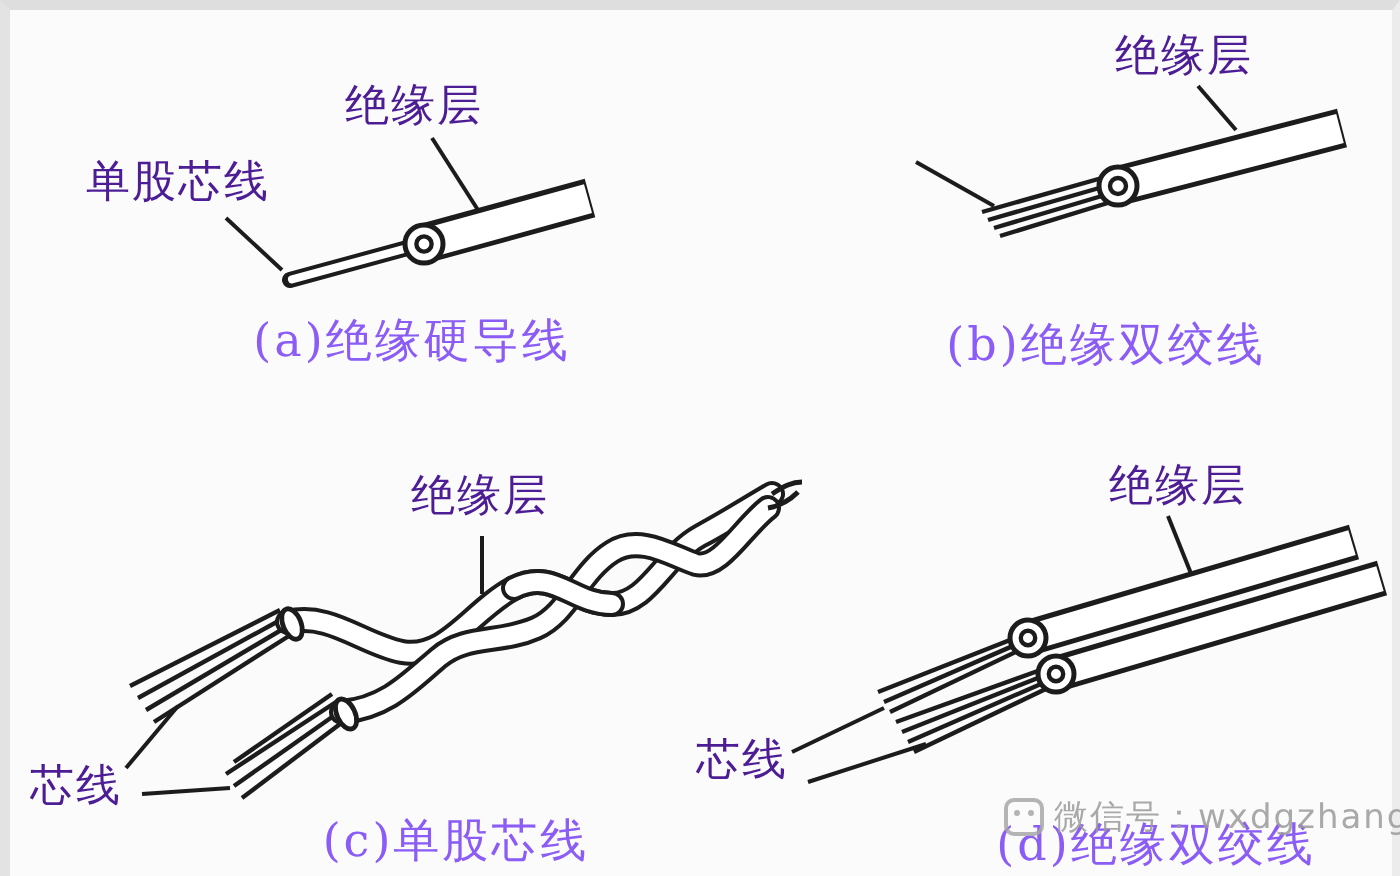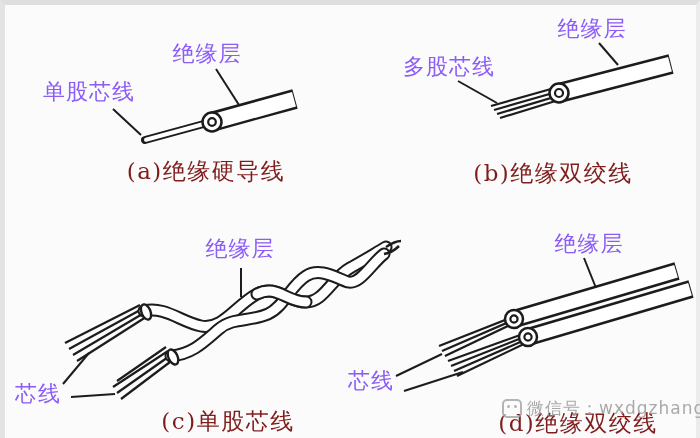--- a/index.html
+++ b/index.html
@@ -15,27 +15,27 @@
     border-top:5px solid #dedede;
     border-left:5px solid #e3e3e3;
     border-right:4px solid #ececec;
     background:#fbfbfb;
   }
   svg.art{position:absolute;left:0;top:0;}
   .lbl{
     position:absolute;
     font-size:22px;letter-spacing:1px;line-height:1.1;
     transform:translateX(-50%);
-    white-space:nowrap;color:#8b5cf6;
+    white-space:nowrap;color:#4c1d95;
   }
   .cap{
     position:absolute;
     font-size:23px;letter-spacing:1.5px;line-height:1.1;
     transform:translateX(-50%);
-    white-space:nowrap;color:#7f1d1d;font-weight:500;
+    white-space:nowrap;color:#8b5cf6;font-weight:500;
   }
   .watermark{
     position:absolute;left:497px;top:392px;
     display:flex;align-items:center;gap:5px;
     color:#9b9b9b;font-size:17px;letter-spacing:1px;
     font-family:"DejaVu Sans","Liberation Sans",sans-serif;
     opacity:.85;white-space:nowrap;
   }
   .wm-icon{
     width:16px;height:15px;border:2px solid #a8a8a8;border-radius:5px;
@@ -137,21 +137,20 @@
       <circle cx="523" cy="332" r="3.6" fill="#ffffff" stroke="#1c1c1c" stroke-width="2.2"></circle>
       <circle cx="509" cy="314" r="9" fill="#ffffff" stroke="#1c1c1c" stroke-width="2.5"></circle>
       <circle cx="509" cy="314" r="3.6" fill="#ffffff" stroke="#1c1c1c" stroke-width="2.2"></circle>
     </g>
   </svg>
 
   <div class="lbl" style="left:84px;top:75px">单股芯线</div>
   <div class="lbl" style="left:202px;top:37px">绝缘层</div>
   <div class="cap" style="left:201px;top:154px">(a)绝缘硬导线</div>
 
-  <div class="lbl" style="left:444px;top:50px">多股芯线</div>
   <div class="lbl" style="left:587px;top:12px">绝缘层</div>
   <div class="cap" style="left:548px;top:156px">(b)绝缘双绞线</div>
 
   <div class="lbl" style="left:235px;top:232px">绝缘层</div>
   <div class="lbl" style="left:33px;top:377px">芯线</div>
   <div class="cap" style="left:223px;top:404px">(c)单股芯线</div>
 
   <div class="lbl" style="left:584px;top:227px">绝缘层</div>
   <div class="lbl" style="left:366px;top:364px">芯线</div>
   <div class="cap" style="left:573px;top:406px">(d)绝缘双绞线</div>

